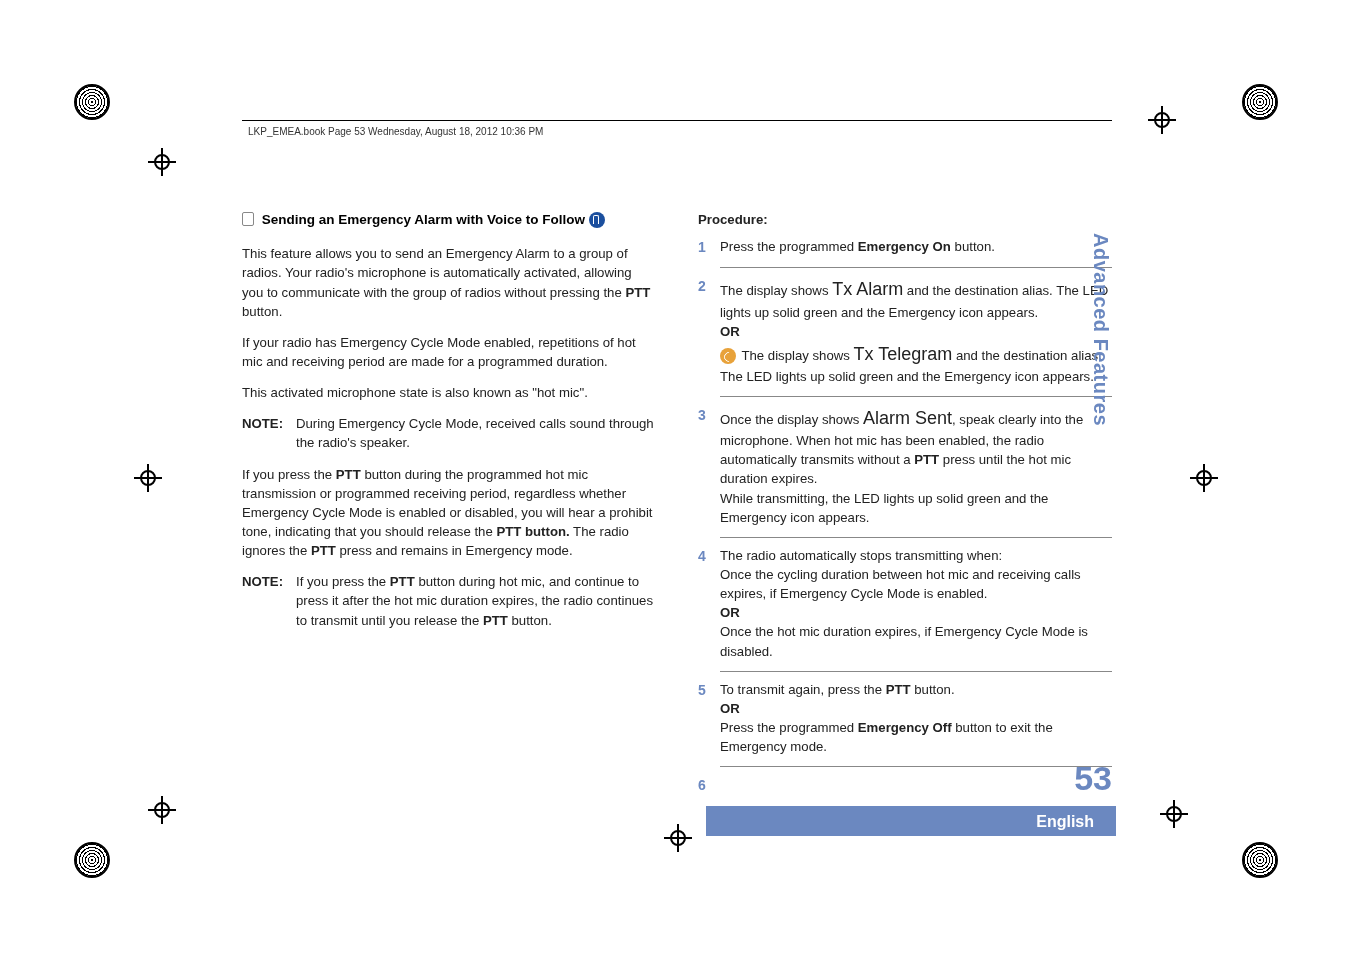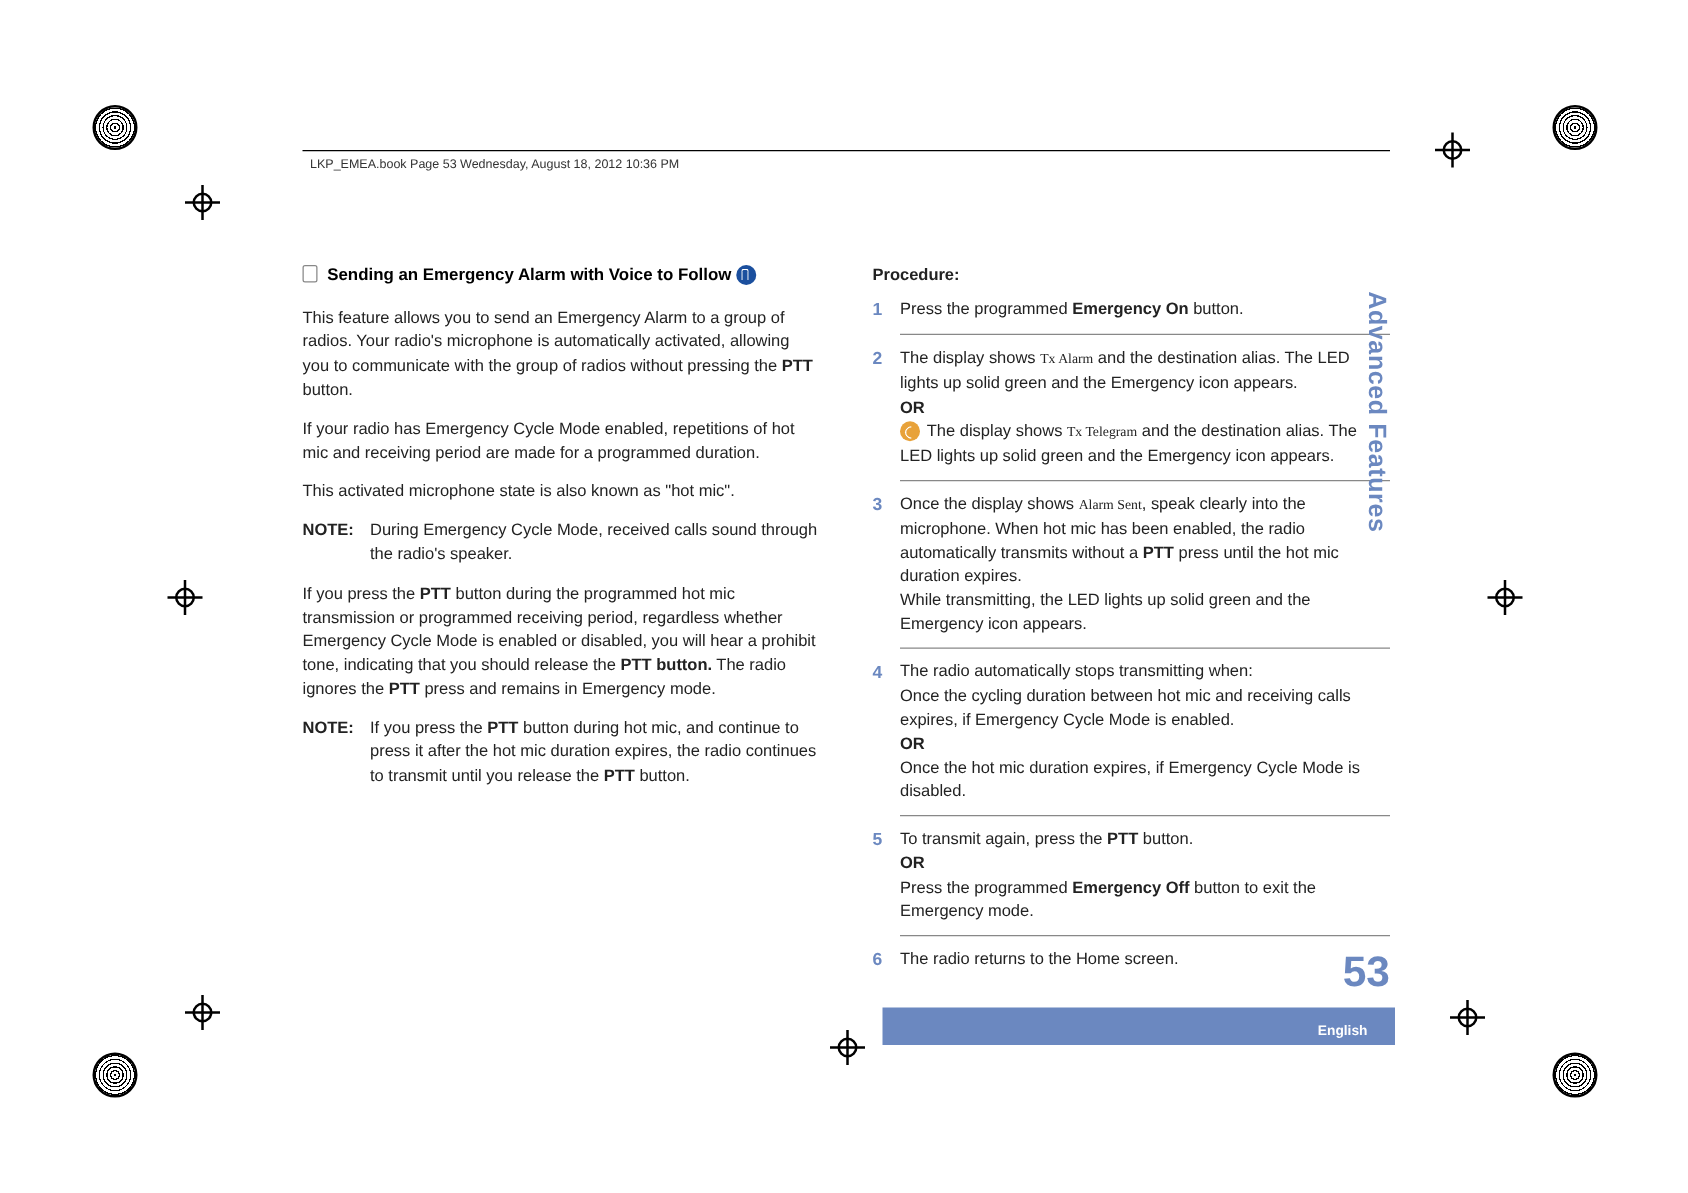--- a/index.html
+++ b/index.html
@@ -99,21 +99,21 @@
   }
   p.para { margin-bottom: 12px; }
   .note-row { display: flex; margin-bottom: 12px; }
   .note-label { font-weight: bold; min-width: 54px; }
   .note-body { flex: 1; }
   .proc-title { font-weight: bold; margin-bottom: 8px; }
   .step { display: flex; margin-bottom: 6px; padding-bottom: 4px;}
   .step-num { color: #6b88c0; font-weight: bold; min-width: 22px; font-size: 14px;}
   .step-body { flex:1; }
   .step-sep { border-bottom: 1px solid #888; margin: 2px 0 8px 22px; }
-  .mono { font-family: Liberation Serif, serif; font-size: 11px; }
+  .mono { font-family: Liberation Sans, sans-serif; font-size: 18px; }
   strong { font-weight: bold; }
   .side-tab {
     position: absolute;
     right: 0;
     top: 100px;
     width: 30px;
     height: 220px;
     writing-mode: vertical-rl;
     text-align: center;
     font-size: 20px;
@@ -136,21 +136,21 @@
     width: 410px;
     height: 30px;
     background: #6b88c0;
   }
   .lang-text {
     position: absolute;
     right: 18px;
     bottom: -1px;
     color: #fff;
     font-weight: bold;
-    font-size: 11px;
+    font-size: 16px;
   }
   
   .reg {
     position: absolute;
     width: 28px; height: 28px;
   }
   .reg .cross::before, .reg .cross::after {
     content:""; position:absolute; background:#000;
   }
   .reg .cross::before { left:13px; top:0; width:2px; height:28px;}
@@ -283,21 +283,20 @@
         <div class="step-body">
           <span>To transmit again, press the </span><strong>PTT</strong><span> button.</span><br>
           <strong>OR</strong><br>
           <span>Press the programmed </span><strong>Emergency Off</strong><span> button to exit the Emergency mode.</span>
         </div>
       </div>
       <div class="step-sep"></div>
 
       <div class="step">
         <div class="step-num">6</div>
-        <div class="step-body">The radio returns to the Home screen.</div>
       </div>
     </div>
   </div>
 
   <div class="side-tab">Advanced Features</div>
   <div class="page-num">53</div>
   <div class="lang-bar"></div>
   <div class="lang-text">English</div>
 </div>
 

